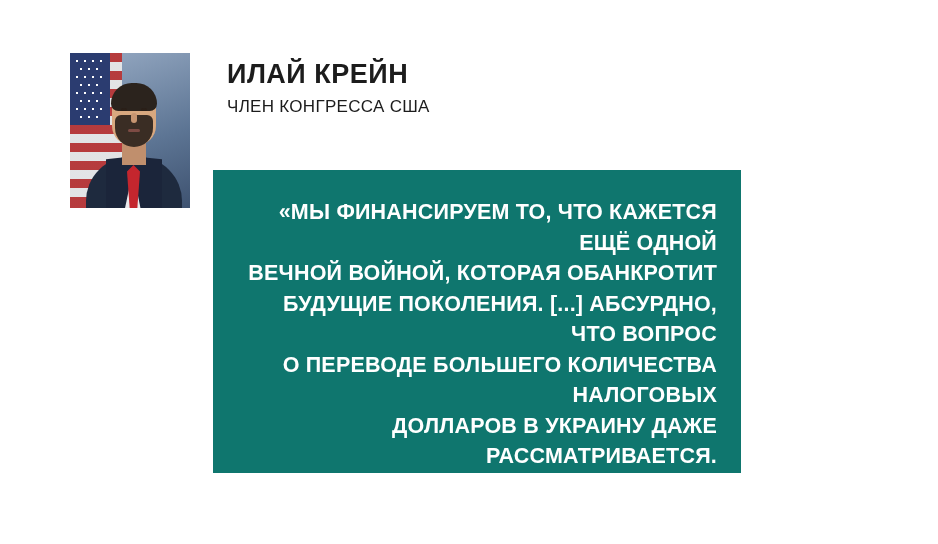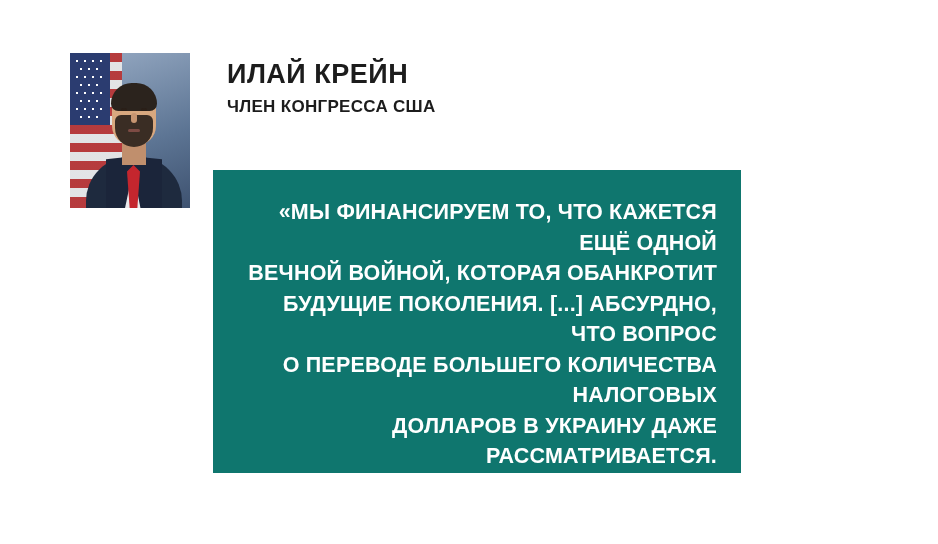--- a/index.html
+++ b/index.html
@@ -212,21 +212,21 @@
   .name {
     font-size: 27px;
     font-weight: bold;
     letter-spacing: 0.5px;
     color: #1c1c1c;
     line-height: 1.25;
     margin: 0;
   }
   .role {
     font-size: 17px;
-    font-weight: bold;
+    font-weight: normal;
     letter-spacing: 0.3px;
     color: #1c1c1c;
     line-height: 1.3;
     margin: 4px 0 0 0;
   }
 
   
   .quote-panel {
     position: absolute;
     left: 213px;

